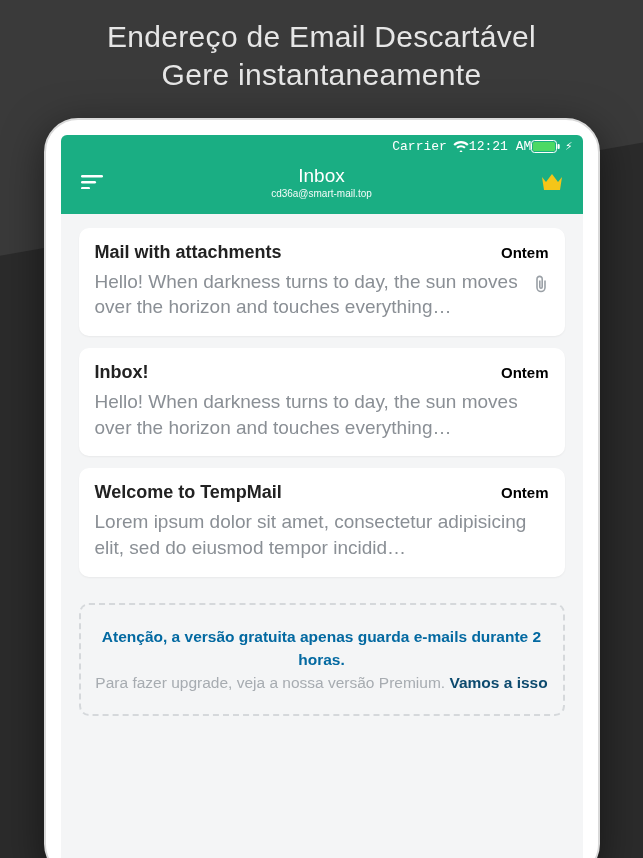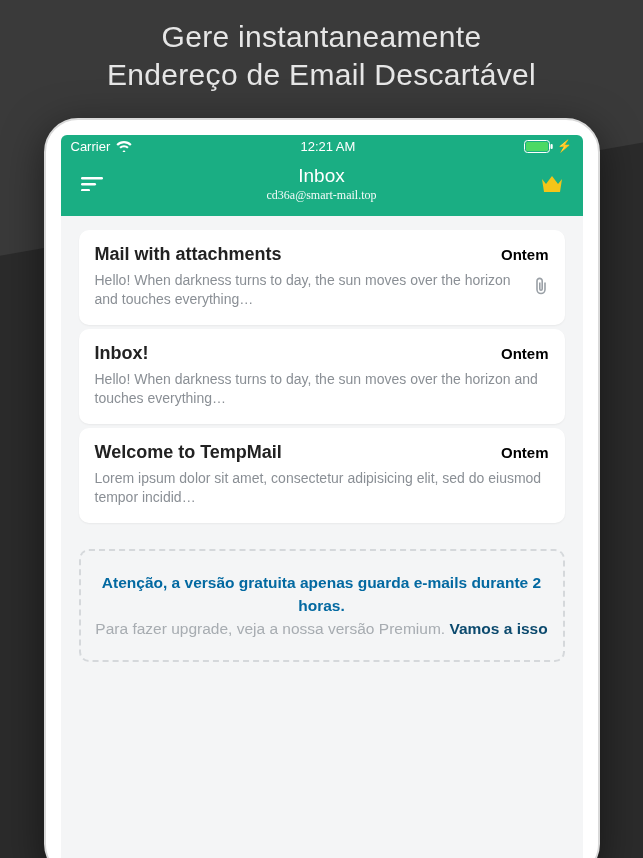--- a/index.html
+++ b/index.html
@@ -50,53 +50,54 @@
     display: flex;
     flex-direction: column;
   }
   
   .header-area {
     background: #1aae83;
     color: #fff;
   }
   .status-bar {
     display: flex;
-    justify-content: space-between;
+    justify-content: flex-end;
     align-items: center;
     height: 22px;
     padding: 0 10px;
     font-size: 13px;
     font-weight: 500;
+    font-family: Liberation Mono, monospace;
   }
   .status-left { display: flex; align-items: center; gap: 6px; }
   .status-right { display: flex; align-items: center; gap: 4px; }
   .wifi-icon svg, .battery-icon svg { display: block; }
   .app-header {
     display: flex;
     align-items: center;
     justify-content: space-between;
     padding: 8px 16px 14px 16px;
   }
   .menu-btn { width: 30px; height: 30px; display:flex; align-items:center; justify-content:center; }
   .menu-btn svg { display:block; }
   .title-block { text-align: center; line-height: 1.2; }
   .title-block .t1 { font-size: 19px; font-weight: 400; }
-  .title-block .t2 { font-size: 12px; font-weight: 400; opacity: 0.95; font-family: Liberation Serif, serif; }
+  .title-block .t2 { font-size: 10px; font-weight: 400; opacity: 0.95; }
   .crown-btn { width: 30px; height: 30px; display:flex; align-items:center; justify-content:center; }
   
   .content {
     flex: 1;
     padding: 14px 18px 0 18px;
     overflow: hidden;
   }
   .card {
     background: #fff;
     border-radius: 10px;
     padding: 14px 16px 16px 16px;
-    margin-bottom: 4px;
+    margin-bottom: 12px;
     box-shadow: 0 1px 2px rgba(0,0,0,0.05);
   }
   .card-top {
     display: flex;
     justify-content: space-between;
     align-items: baseline;
     margin-bottom: 6px;
   }
   .subject {
     font-size: 18px;
@@ -108,21 +109,21 @@
     font-weight: 600;
     color: #000000;
   }
   .card-body {
     display: flex;
     justify-content: space-between;
     align-items: flex-start;
     gap: 10px;
   }
   .preview {
-    font-size: 14px;
+    font-size: 19px;
     color: #8a8f95;
     line-height: 1.35;
     flex: 1;
   }
   .clip { color: #9aa0a6; padding-top: 6px; }
   
   .notice {
     border: 2px dashed #d5d8db;
     border-radius: 10px;
     padding: 20px 14px;
@@ -134,22 +135,22 @@
   .notice .l1 { color: #0369a1; font-weight: 600; }
   .notice .l2 { color: #a7acb1; font-weight: 400; display: inline; }
   .notice .cta { color: #0c4a6e; font-weight: 700; display: inline; }
 </style>
 </head>
 <body>
 
 <div class="diag"></div>
 
 <div class="marketing">
+  <div>Endereço de Email Descartável</div>
   <div>Gere instantaneamente</div>
-  <div>Endereço de Email Descartável</div>
 </div>
 
 <div class="tablet">
   <div class="screen">
 
     <div class="header-area">
       <div class="status-bar">
         <div class="status-left">
           <span>Carrier</span>
           <span class="wifi-icon">

